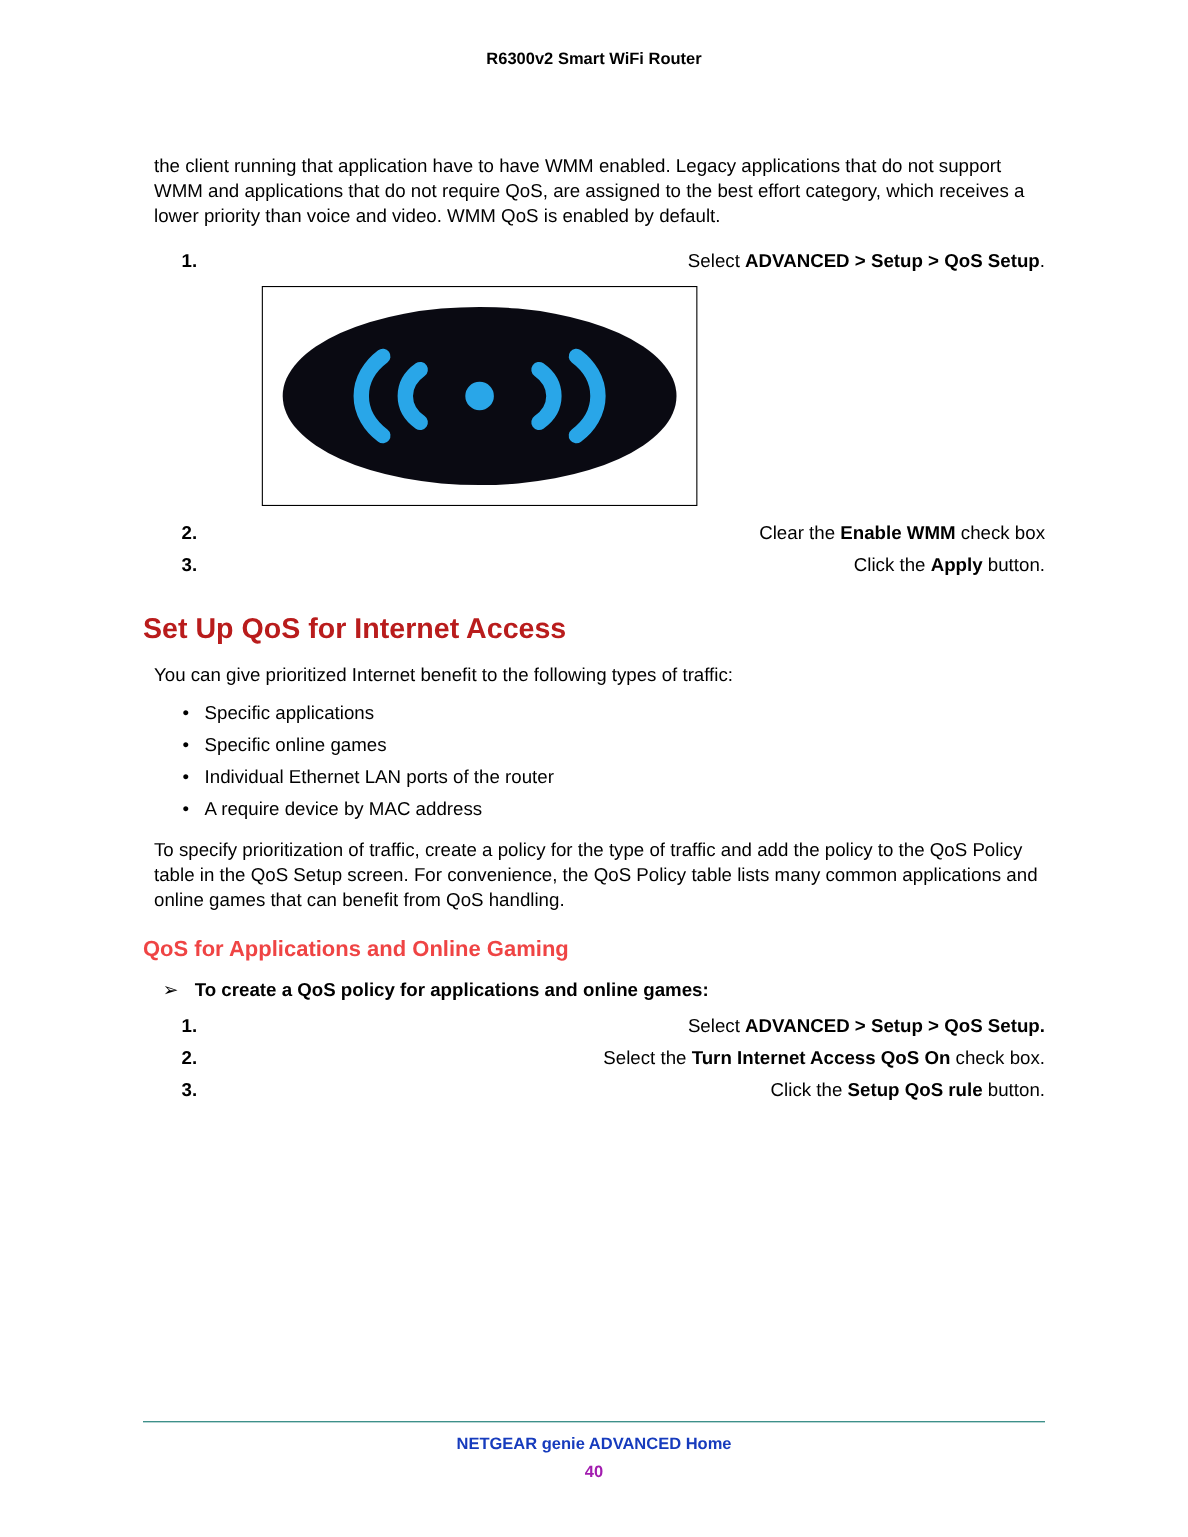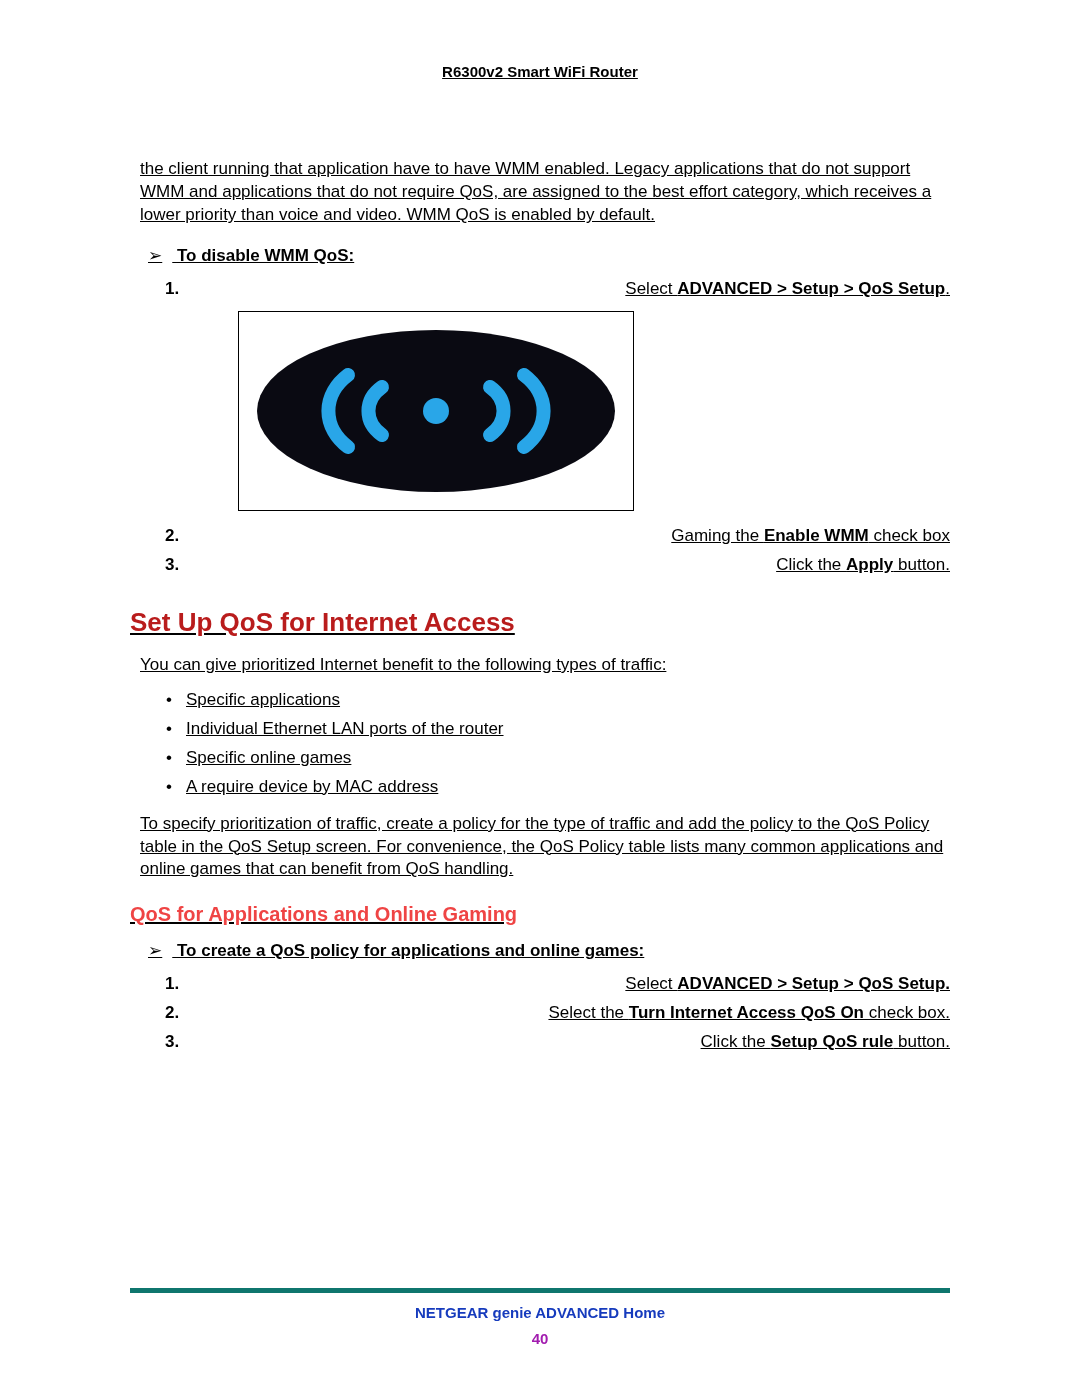--- a/index.html
+++ b/index.html
@@ -8,22 +8,21 @@
     font-family: Arial, Helvetica, sans-serif;
     font-size: 17px;
     color: #000;
     line-height: 1.35;
   }
   .page {
     width: 1080px;
     height: 1397px;
     position: relative;
     box-sizing: border-box;
-    padding: 62px 130px 0 130px;
-    text-decoration: underline;
+    padding: 44px 130px 0 130px;
   }
   .header {
     text-align: center;
     font-weight: bold;
     font-size: 15px;
     margin-bottom: 76px;
   }
   .intro {
     margin: 0 0 18px 10px;
   }
@@ -104,21 +103,21 @@
     content: "•";
     position: absolute;
     left: 0;
     top: 0;
     color: #000;
   }
   .footer {
     position: absolute;
     left: 130px; right: 130px;
     bottom: 48px;
-    border-top: 5px solid #0f766e;
+    border-top: 1px solid #0f766e;
     text-align: center;
     padding-top: 10px;
   }
   .footer .ftitle {
     color: #163bbd;
     font-weight: bold;
     font-size: 15px;
   }
   .footer .pnum {
     color: #a21caf;
@@ -129,24 +128,20 @@
 </style>
 </head>
 <body>
 
 <div class="page">
 
   <div class="header">R6300v2 Smart WiFi Router</div>
 
   <p class="intro">the client running that application have to have WMM enabled. Legacy applications that do not support WMM and applications that do not require QoS, are assigned to the best effort category, which receives a lower priority than voice and video. WMM QoS is enabled by default.</p>
 
-  <div class="task-head">
-    <span class="arrow">➢</span>
-    <span class="title">To disable WMM QoS:</span>
-  </div>
 
   <ol class="steps">
     <li>
       <span>Select </span><span class="bold">ADVANCED &gt; Setup &gt; QoS Setup</span><span>.</span>
       <div class="figure">
         <div class="ellipse-wrap">
           <div class="ellipse">
             <svg class="wave-svg" viewBox="0 0 300 120">
               <g stroke="#29a6e8" stroke-width="14" stroke-linecap="round" fill="none">
                 <path d="M62 24 A64 50 0 0 0 62 96"></path>
@@ -154,35 +149,35 @@
                 <path d="M238 24 A64 50 0 0 1 238 96"></path>
                 <path d="M204 36 A40 32 0 0 1 204 84"></path>
               </g>
               <circle cx="150" cy="60" r="13" fill="#29a6e8"></circle>
             </svg>
           </div>
         </div>
       </div>
     </li>
     <li>
-      <span>Gaming the </span><span class="bold">Enable WMM</span><span> check box</span>
+      <span>Clear the </span><span class="bold">Enable WMM</span><span> check box</span>
     </li>
     <li>
       <span>Click the </span><span class="bold">Apply</span><span> button.</span>
     </li>
   </ol>
 
   <h2 class="section">Set Up QoS for Internet Access</h2>
 
   <p class="para">You can give prioritized Internet benefit to the following types of traffic:</p>
 
   <ul class="bullets">
     <li>Specific applications</li>
+    <li>Specific online games</li>
     <li>Individual Ethernet LAN ports of the router</li>
-    <li>Specific online games</li>
     <li>A require device by MAC address</li>
   </ul>
 
   <p class="para">To specify prioritization of traffic, create a policy for the type of traffic and add the policy to the QoS Policy table in the QoS Setup screen. For convenience, the QoS Policy table lists many common applications and online games that can benefit from QoS handling.</p>
 
   <h3 class="section">QoS for Applications and Online Gaming</h3>
 
   <div class="task-head">
     <span class="arrow">➢</span>
     <span class="title">To create a QoS policy for applications and online games:</span>

